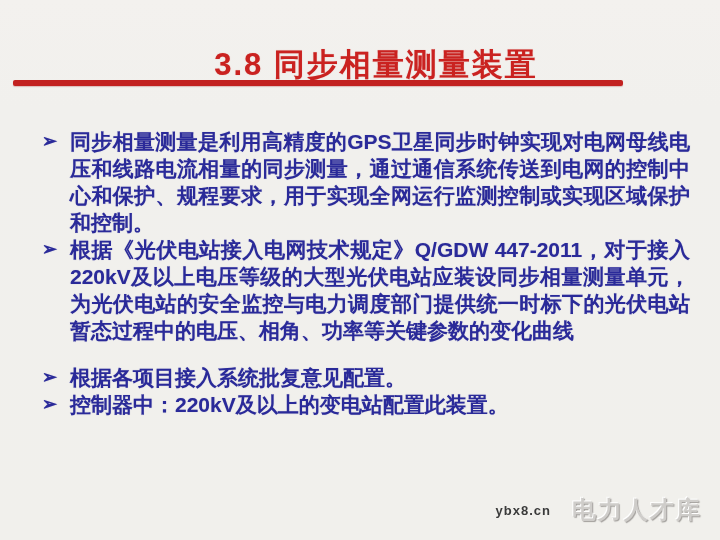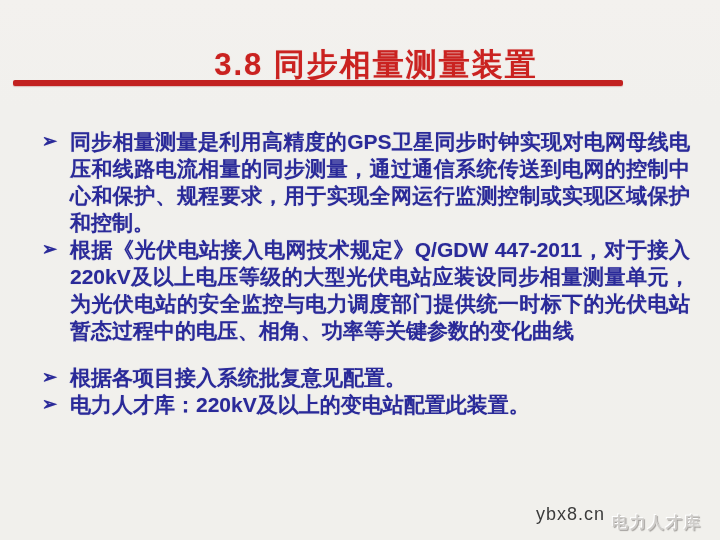--- a/index.html
+++ b/index.html
@@ -73,33 +73,32 @@
   }
   .watermark {
     position: absolute;
     top: 494px;
     right: 18px;
     display: flex;
     align-items: center;
     white-space: nowrap;
   }
   .wm-site {
-    font-size: 18px;
-    font-weight: normal;
+    font-size: 13px;
+    font-weight: bold;
     color: #3b3b3b;
-    margin-right: 7px;
+    margin-right: 21px;
     letter-spacing: 1px;
   }
   .wm-brand {
-    font-size: 16px;
+    font-size: 24px;
     font-weight: bold;
     letter-spacing: 2px;
     color: #cfcdca;
     text-shadow: -1px -1px 0 #ffffff, 1px 1px 1px #a29f9c;
-    margin-top: 19px;
   }
 </style>
 </head>
 <body>
 
 <div class="slide">
 
   <div class="title">3.8 同步相量测量装置</div>
 
   <div class="title-rule"></div>
@@ -118,21 +117,21 @@
 
     <div class="spacer"></div>
 
     <div class="bullet">
       <span class="marker">➢</span>
       <span class="btext">根据各项目接入系统批复意见配置。</span>
     </div>
 
     <div class="bullet">
       <span class="marker">➢</span>
-      <span class="btext">电力人才库：220kV及以上的变电站配置此装置。</span>
+      <span class="btext">控制器中：220kV及以上的变电站配置此装置。</span>
     </div>
 
   </div>
 
   <div class="watermark">
     <span class="wm-site">ybx8.cn</span>
     <span class="wm-brand">电力人才库</span>
   </div>
 
 </div>

